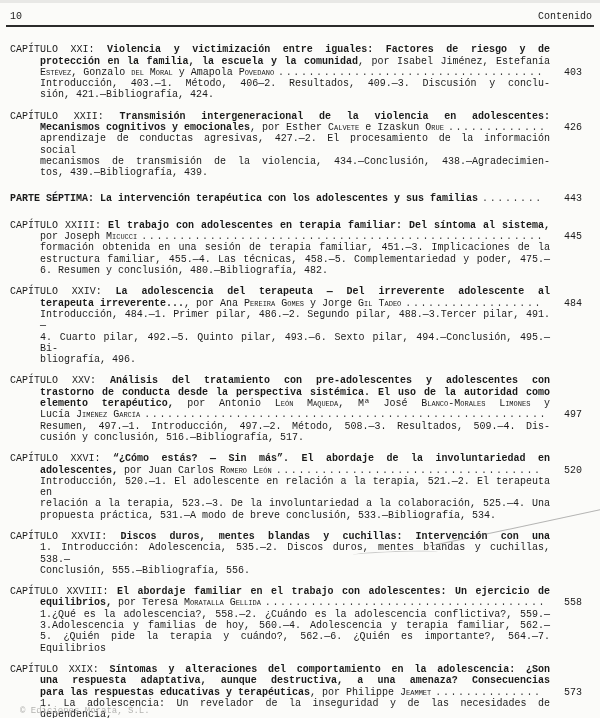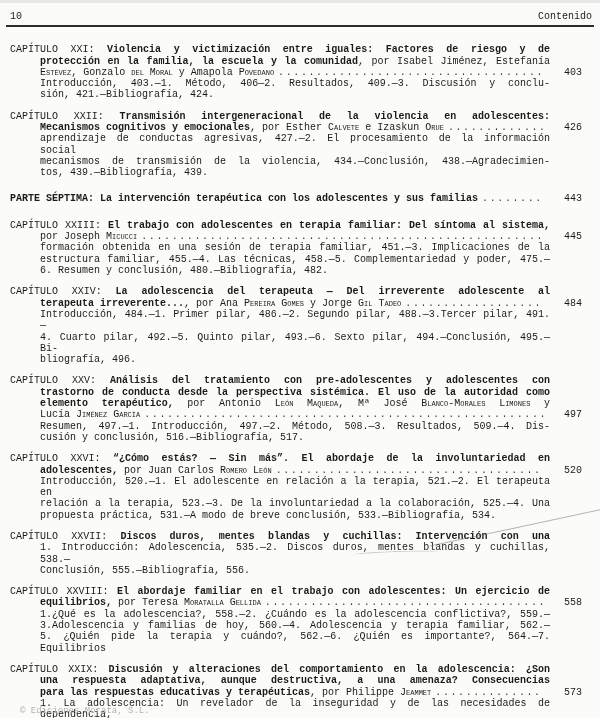--- a/index.html
+++ b/index.html
@@ -125,21 +125,21 @@
         <div class="last ind">
           <span class="lltext"><span class="b ">equilibrios,</span><span> por Teresa </span><span class="sc">Moratalla Gellida</span></span>
           <span class="leader"></span>
           <span class="pg">558</span>
         </div>
         <div class="tl ind j">1.¿Qué es la adolescencia?, 558.—2. ¿Cuándo es la adolescencia conflictiva?, 559.—</div>
         <div class="tl ind j">3.Adolescencia y familias de hoy, 560.—4. Adolescencia y terapia familiar, 562.—</div>
         <div class="tl ind j">5. ¿Quién pide la terapia y cuándo?, 562.—6. ¿Quién es importante?, 564.—7. Equilibrios</div>
       </div>
       <div class="entry">
-        <div class="tl j"><span>CAPÍTULO XXIX: </span><span class="b ">Discusión y alteraciones del comportamiento en la adolescencia: ¿Son</span></div>
+        <div class="tl j"><span>CAPÍTULO XXIX: </span><span class="b ">Síntomas y alteraciones del comportamiento en la adolescencia: ¿Son</span></div>
         <div class="tl j ind"><span class="b ">una respuesta adaptativa, aunque destructiva, a una amenaza? Consecuencias</span></div>
         <div class="last ind">
           <span class="lltext"><span class="b ">para las respuestas educativas y terapéuticas</span><span>, por Philippe </span><span class="sc">Jeammet</span></span>
           <span class="leader"></span>
           <span class="pg">573</span>
         </div>
         <div class="tl ind j">1. La adolescencia: Un revelador de la inseguridad y de las necesidades de dependencia,</div>
         <div class="tl ind">573.—2. Perspectivas antropológicas, 582.—Bibliografía, 594.</div>
       </div>
     </div>

